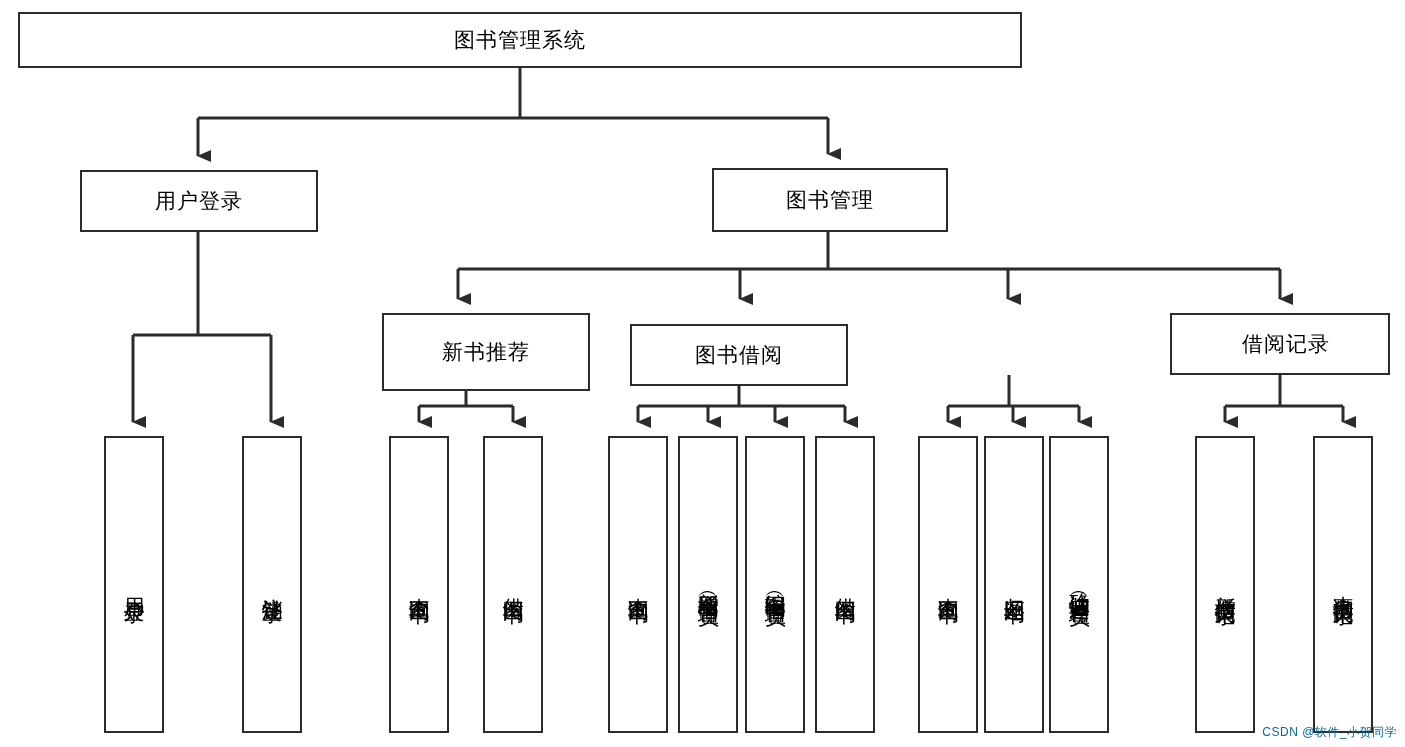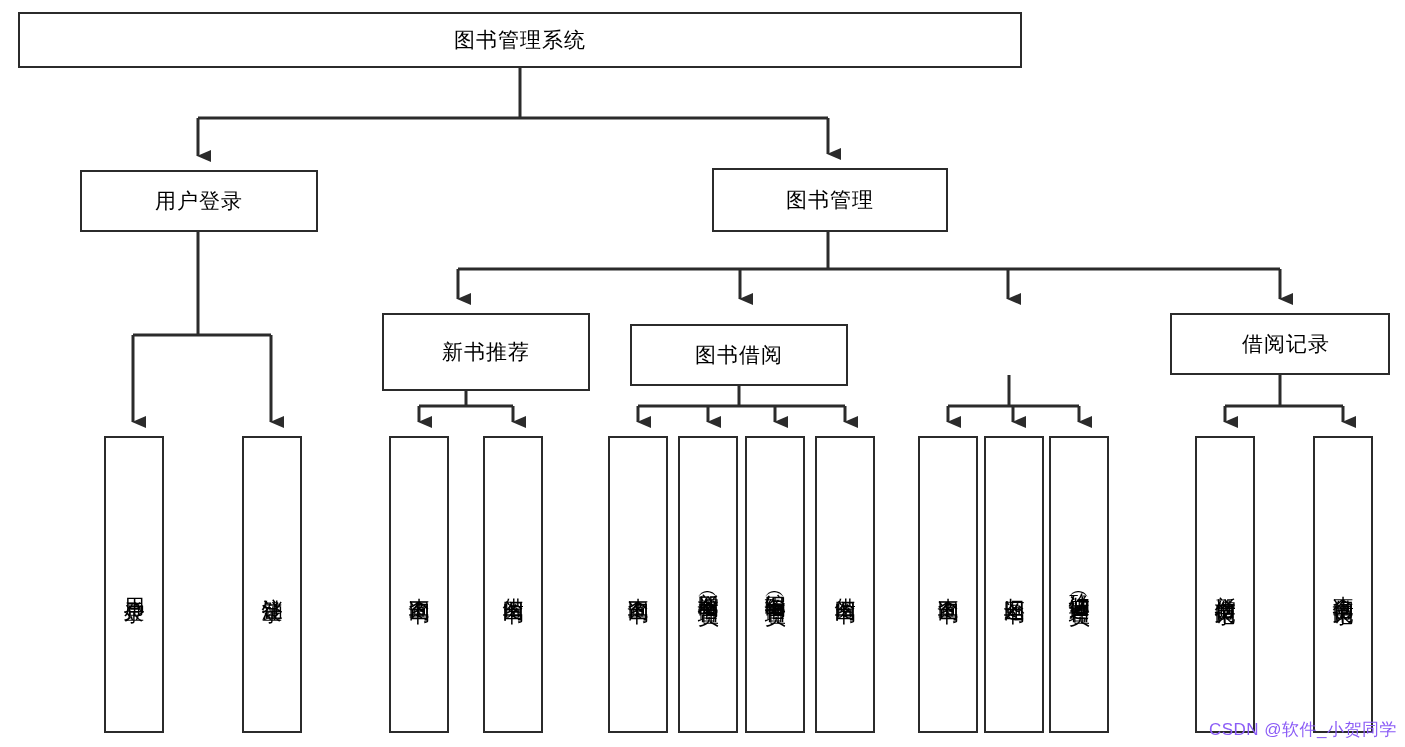--- a/index.html
+++ b/index.html
@@ -53,22 +53,22 @@
   }
   .node.vert .vtext {
     writing-mode: vertical-rl;
     text-orientation: upright;
     display: block;
   }
   #watermark {
     position: absolute;
     right: 8px;
     bottom: 6px;
-    font-size: 17px;
-    color: #8b5cf6;
+    font-size: 12px;
+    color: #0369a1;
     letter-spacing: 0.5px;
     white-space: nowrap;
     user-select: none;
   }
 </style>
 </head>
 <body>
 
 <div id="canvas">
 

